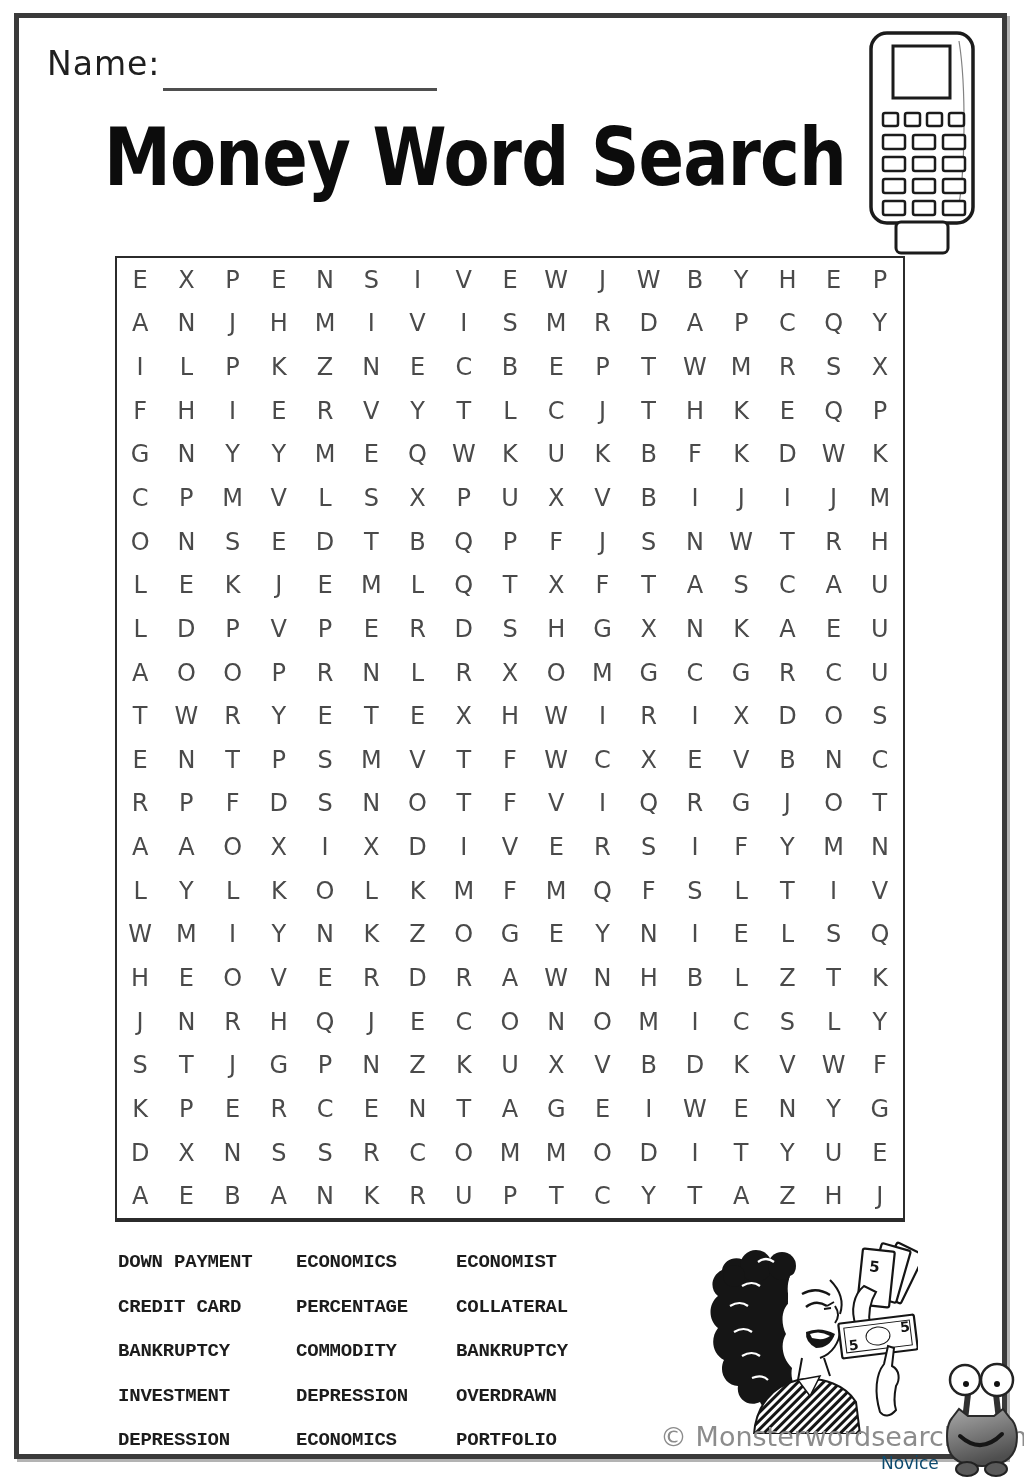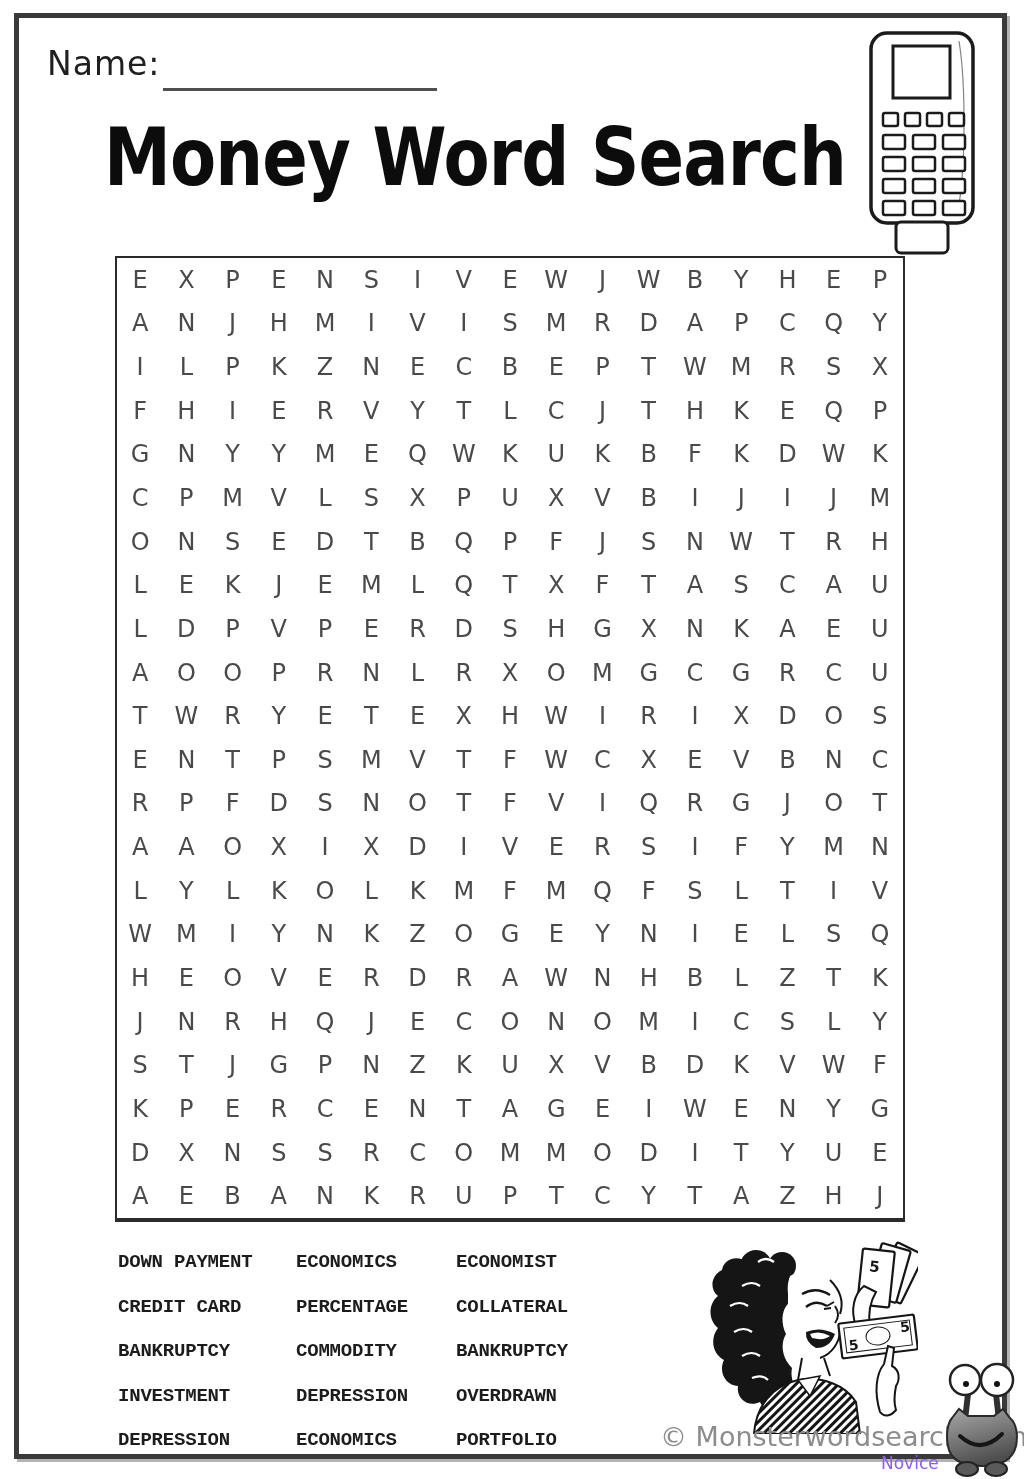--- a/index.html
+++ b/index.html
@@ -44,21 +44,21 @@
     font-family:Liberation Mono, monospace;font-weight:bold;
     font-size:19px;color:#1c1c1c;letter-spacing:-0.2px;
   }
   .woman{position:absolute;left:698px;top:1234px;z-index:1;}
   .copyright{
     position:absolute;left:660px;top:1421px;z-index:3;
     font-size:27px;color:var(--copyright-gray,#8c8c8c);white-space:nowrap;
   }
   .novice{
     position:absolute;left:881px;top:1453px;z-index:2;
-    font-size:17px;color:#8b5cf6;
+    font-size:17px;color:#0c4a6e;
   }
   .monster{position:absolute;left:938px;top:1352px;z-index:6;}
 </style>
 </head>
 <body>
 
 <div class="frame"></div>
 
 <div class="name-row">Name:</div>
 <div class="name-underline"></div>

